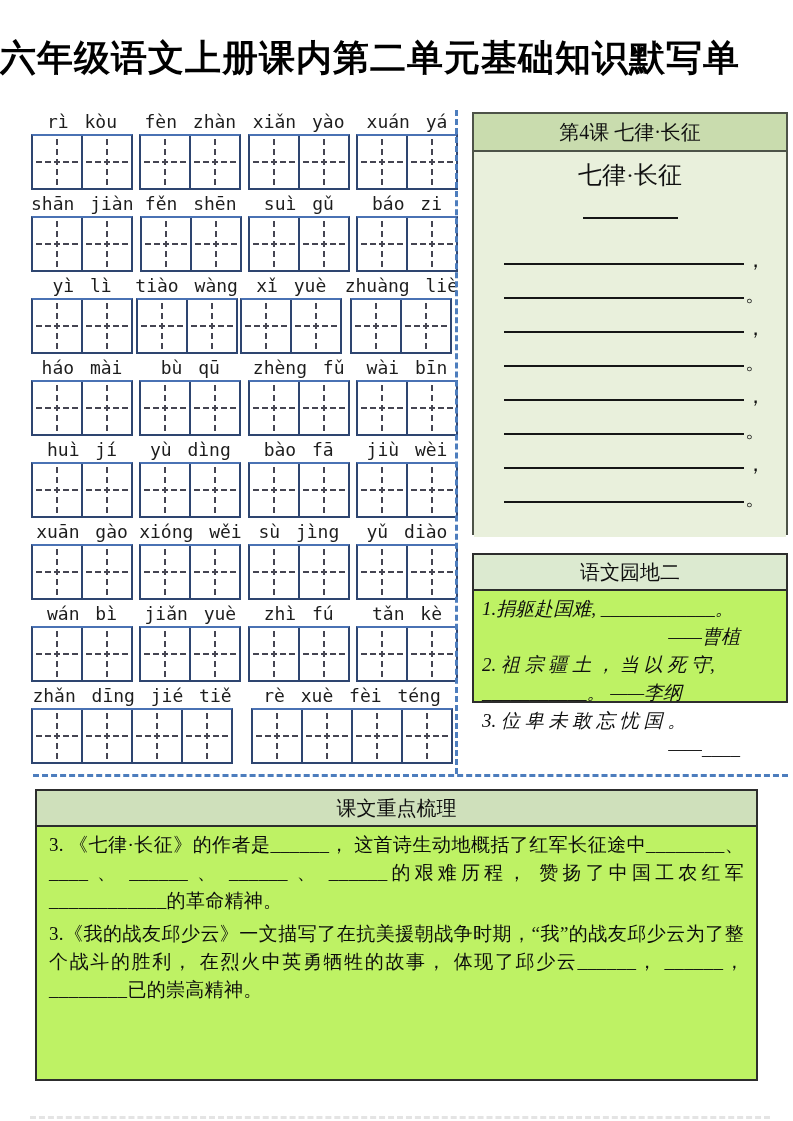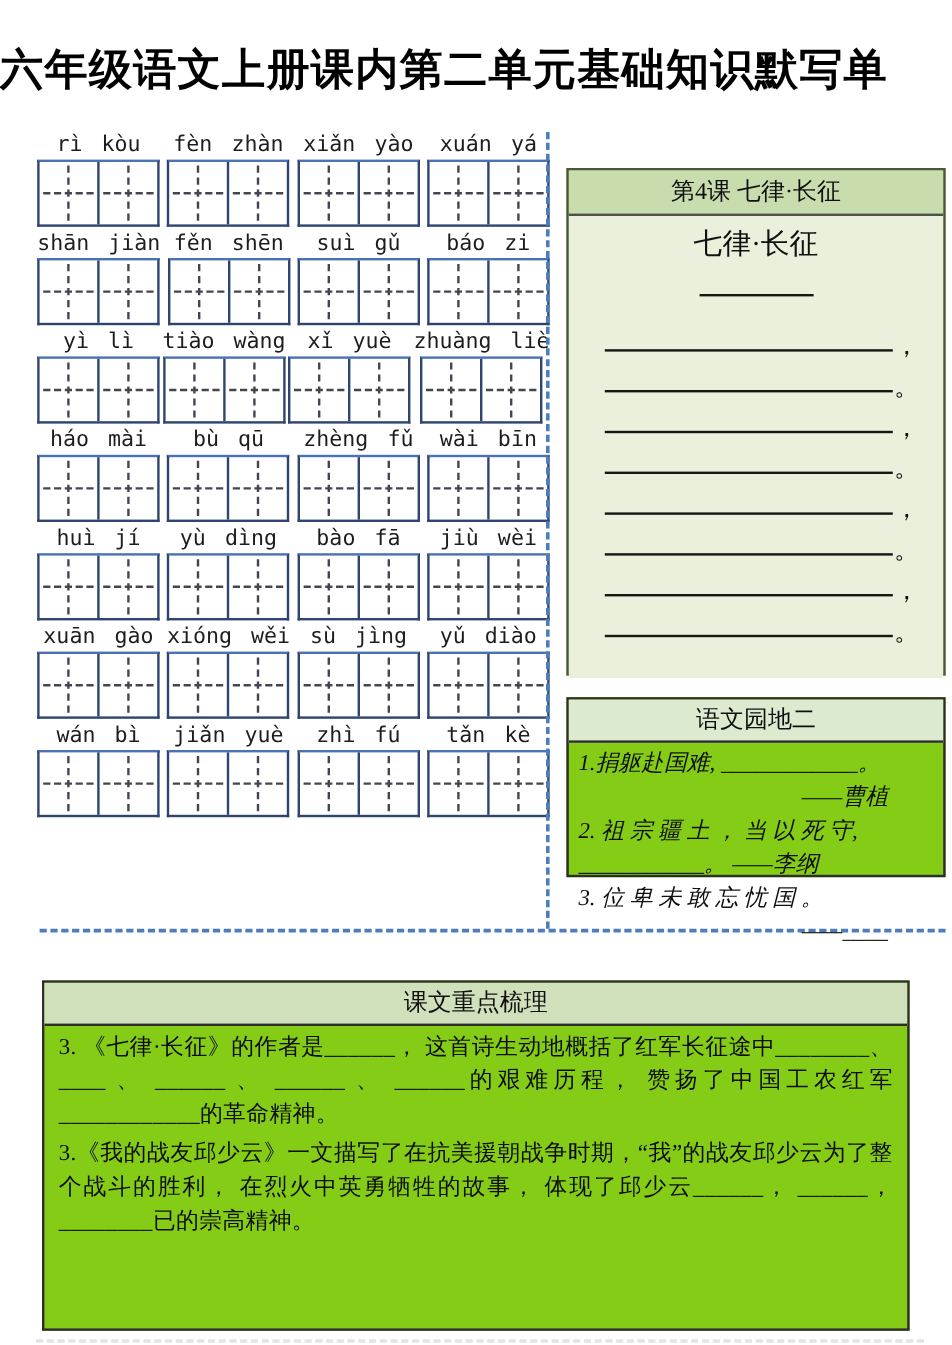--- a/index.html
+++ b/index.html
@@ -5,41 +5,41 @@
   html,body{margin:0;padding:0;background:#fff;}
   .page{position:relative;width:793px;height:1121px;background:#ffffff;
         font-family:"Liberation Serif",serif;color:#111;overflow:hidden;}
 
   
   .title{position:absolute;top:34px;left:0;right:0;margin:0;text-align:left;
          font-size:36px;font-weight:700;letter-spacing:1px;color:#000;}
 
   
   .left-col{position:absolute;left:31px;top:108px;width:427px;}
-  .py-row{display:flex;justify-content:space-between;height:82px;}
+  .py-row{display:flex;justify-content:space-between;height:82px;align-items:center;}
   .py-row-left{justify-content:flex-start;gap:18px;}
   .py-group{display:flex;flex-direction:column;align-items:center;}
   .py-label{font-family:"DejaVu Sans Mono",monospace;font-size:18px;line-height:25px;
             color:#1d1d1d;word-spacing:5px;white-space:pre;}
   .py-grid{display:flex;border:2px solid #2e4570;border-top-color:#4a72b4;background:#fff;}
   .py-cell{position:relative;width:48px;height:52px;}
   .py-cell + .py-cell{border-left:2px solid #2e4570;}
   .py-cell::before{content:"";position:absolute;left:50%;top:3px;bottom:3px;
                    border-left:2px dashed #454552;margin-left:-1px;}
   .py-cell::after{content:"";position:absolute;top:50%;left:3px;right:3px;
                   border-top:2px dashed #454552;margin-top:-1px;}
 
   
   .v-divider{position:absolute;left:455px;top:110px;height:664px;width:0;
              border-left:3px dashed #4d7dbd;}
   .h-divider{position:absolute;left:33px;top:774px;width:755px;height:0;
              border-top:3px dashed #4d7dbd;}
 
   
-  .panel{position:absolute;background:#84cc16;box-sizing:border-box;margin-top:28px;}
+  .panel{position:absolute;background:#bef264;box-sizing:border-box;}
   .panel-header{text-align:center;font-size:20px;color:#101010;}
 
   
   .poem-panel{left:472px;top:112px;width:316px;height:423px;border:2px solid #4d5348;}
   .poem-panel .panel-header{background:#c9dcae;height:36px;line-height:36px;
                             border-bottom:2px solid #4d5348;}
   .poem-body{background:#e9f0dc;height:385px;overflow:hidden;}
   .poem-title{text-align:center;font-size:24px;padding-top:7px;}
   .author-line{width:95px;margin:26px auto 0;border-bottom:2.5px solid #161616;}
   #poem-lines{margin-top:16px;}
@@ -279,20 +279,40 @@
           </div>
         </div>
         <div class="py-group">
           <div class="py-label">tǎn kè</div>
           <div class="py-grid">
             <div class="py-cell"></div>
             <div class="py-cell"></div>
           </div>
         </div>
       </div>
+      <div class="py-row py-row-left">
+        <div class="py-group">
+          <div class="py-label">zhǎn dīng jié tiě</div>
+          <div class="py-grid">
+            <div class="py-cell"></div>
+            <div class="py-cell"></div>
+            <div class="py-cell"></div>
+            <div class="py-cell"></div>
+          </div>
+        </div>
+        <div class="py-group">
+          <div class="py-label">rè xuè fèi téng</div>
+          <div class="py-grid">
+            <div class="py-cell"></div>
+            <div class="py-cell"></div>
+            <div class="py-cell"></div>
+            <div class="py-cell"></div>
+          </div>
+        </div>
+      </div>
     </div>
 
   <div class="v-divider"></div>
   <div class="h-divider"></div>
 
   <div class="panel poem-panel">
     <div class="panel-header">第4课 七律·长征</div>
     <div class="poem-body">
       <div class="poem-title">七律·长征</div>
       <div class="author-line"></div>

